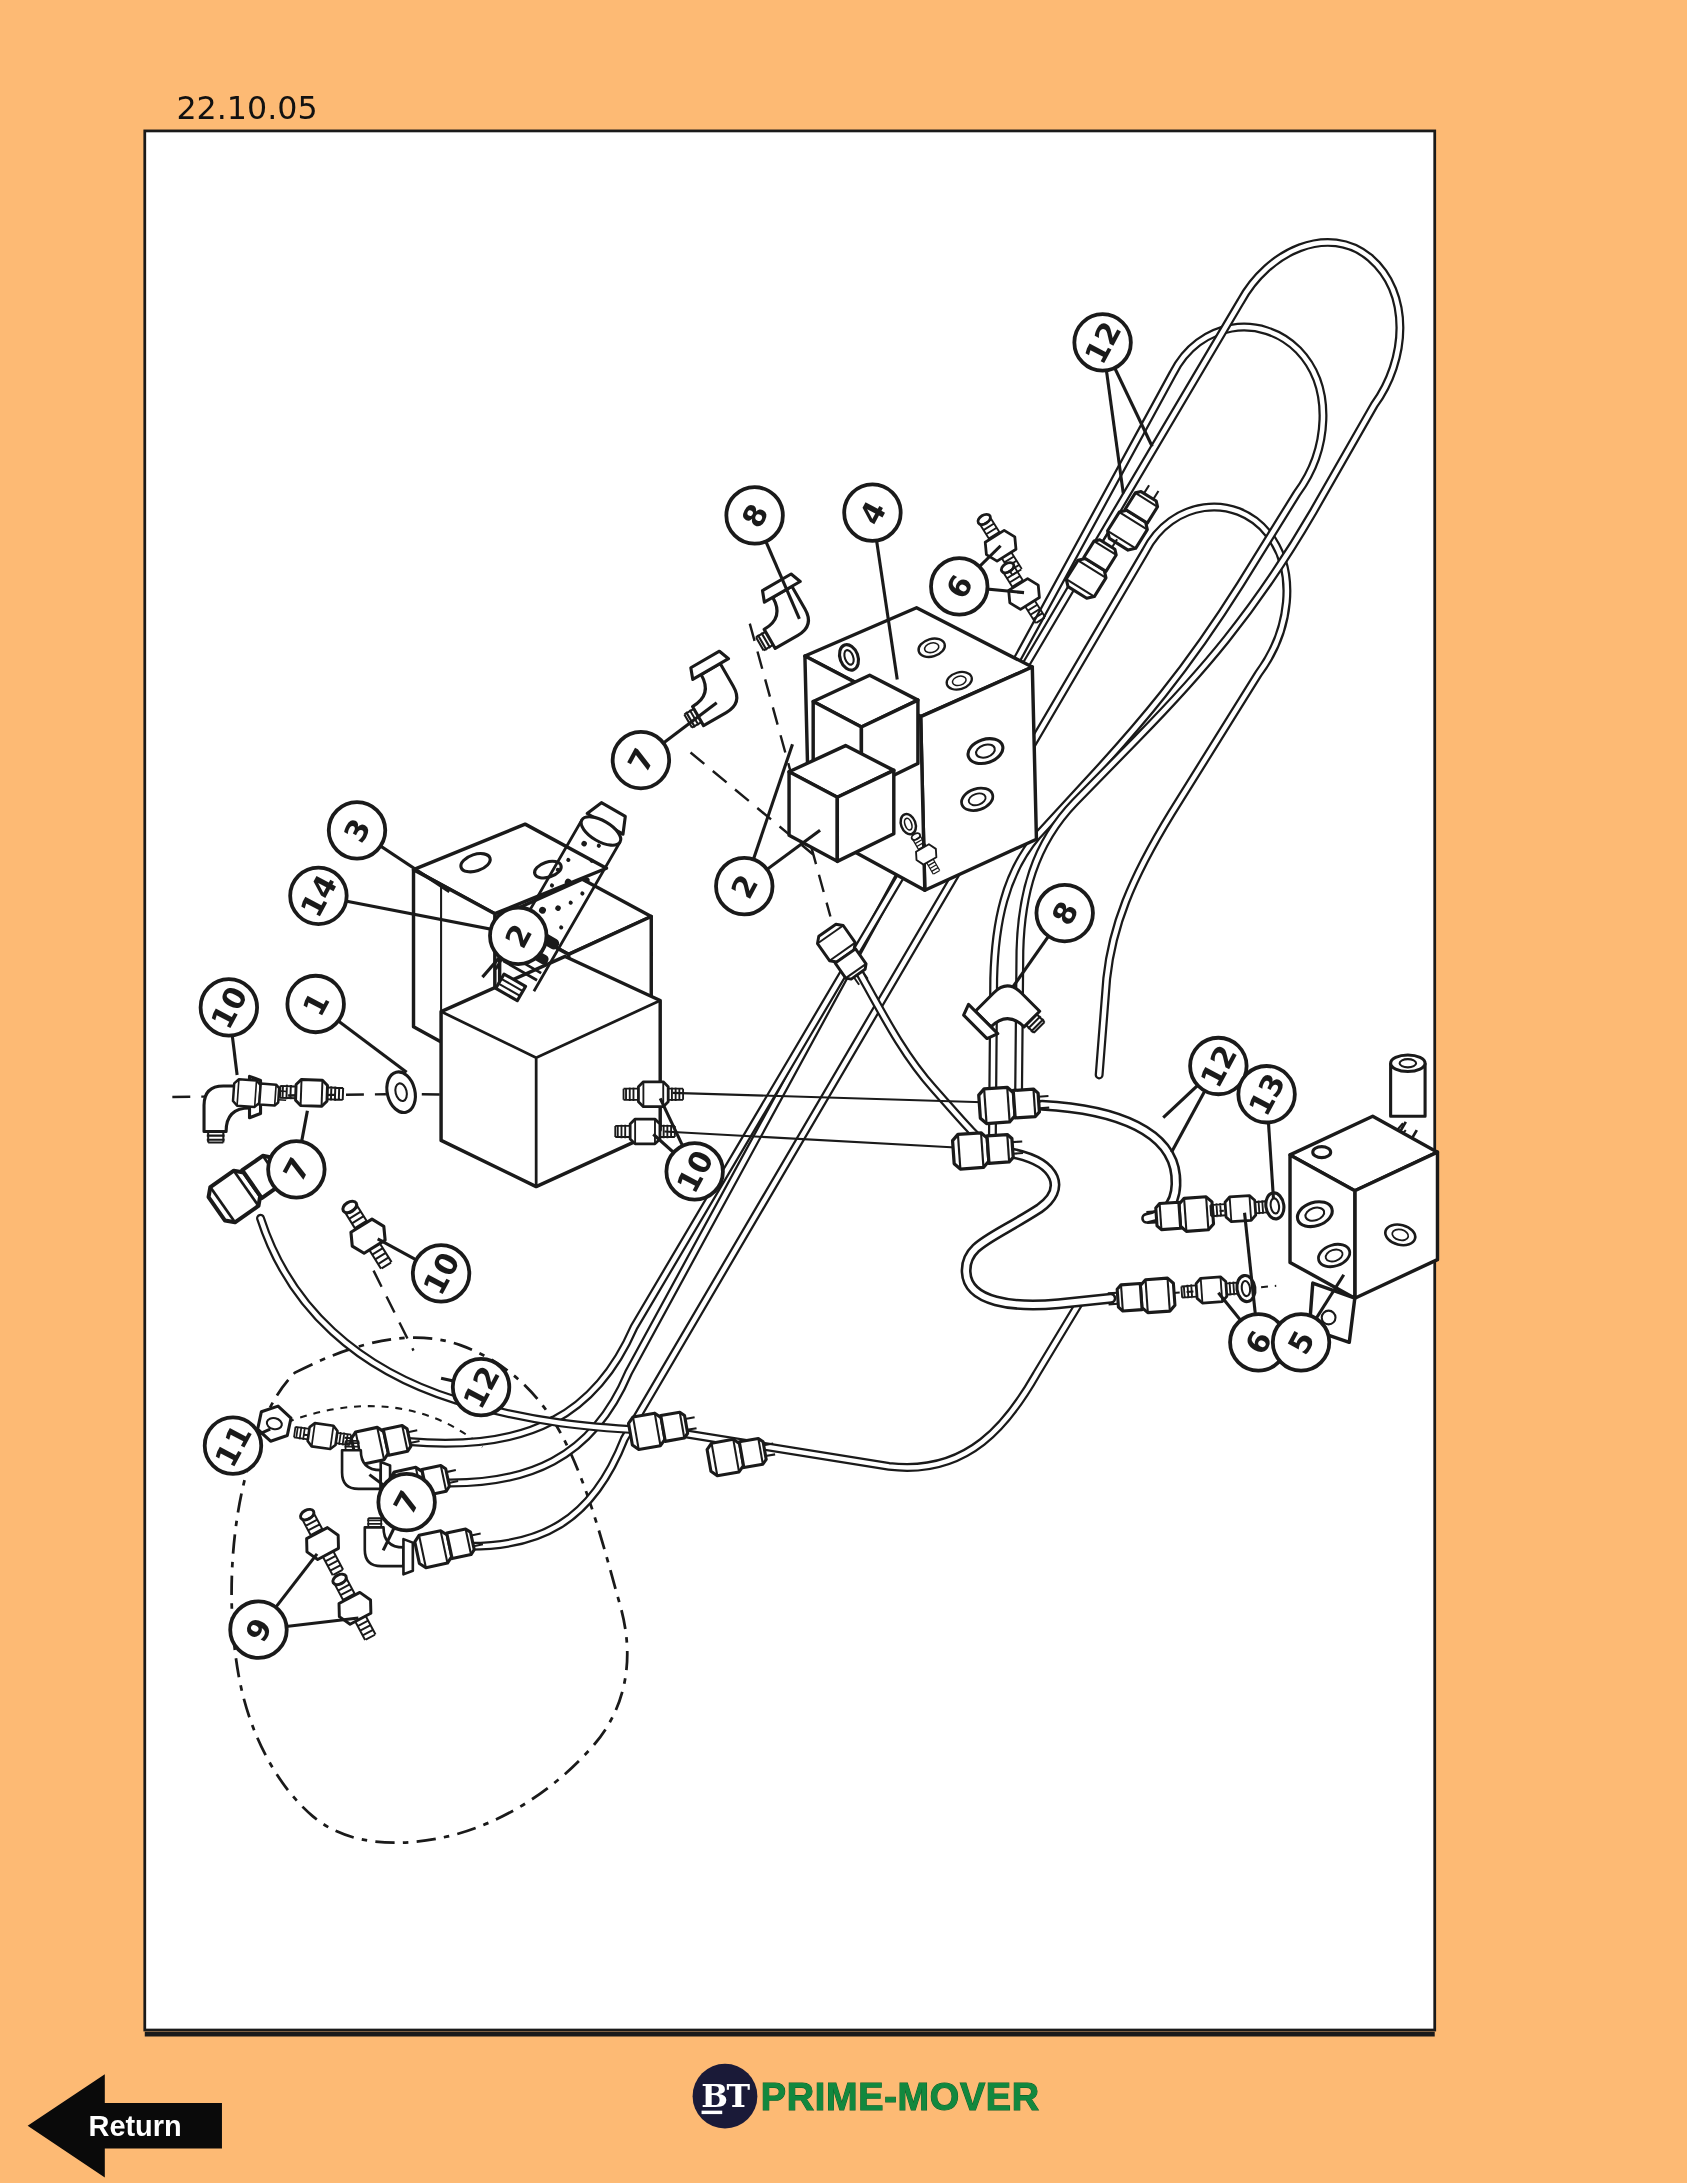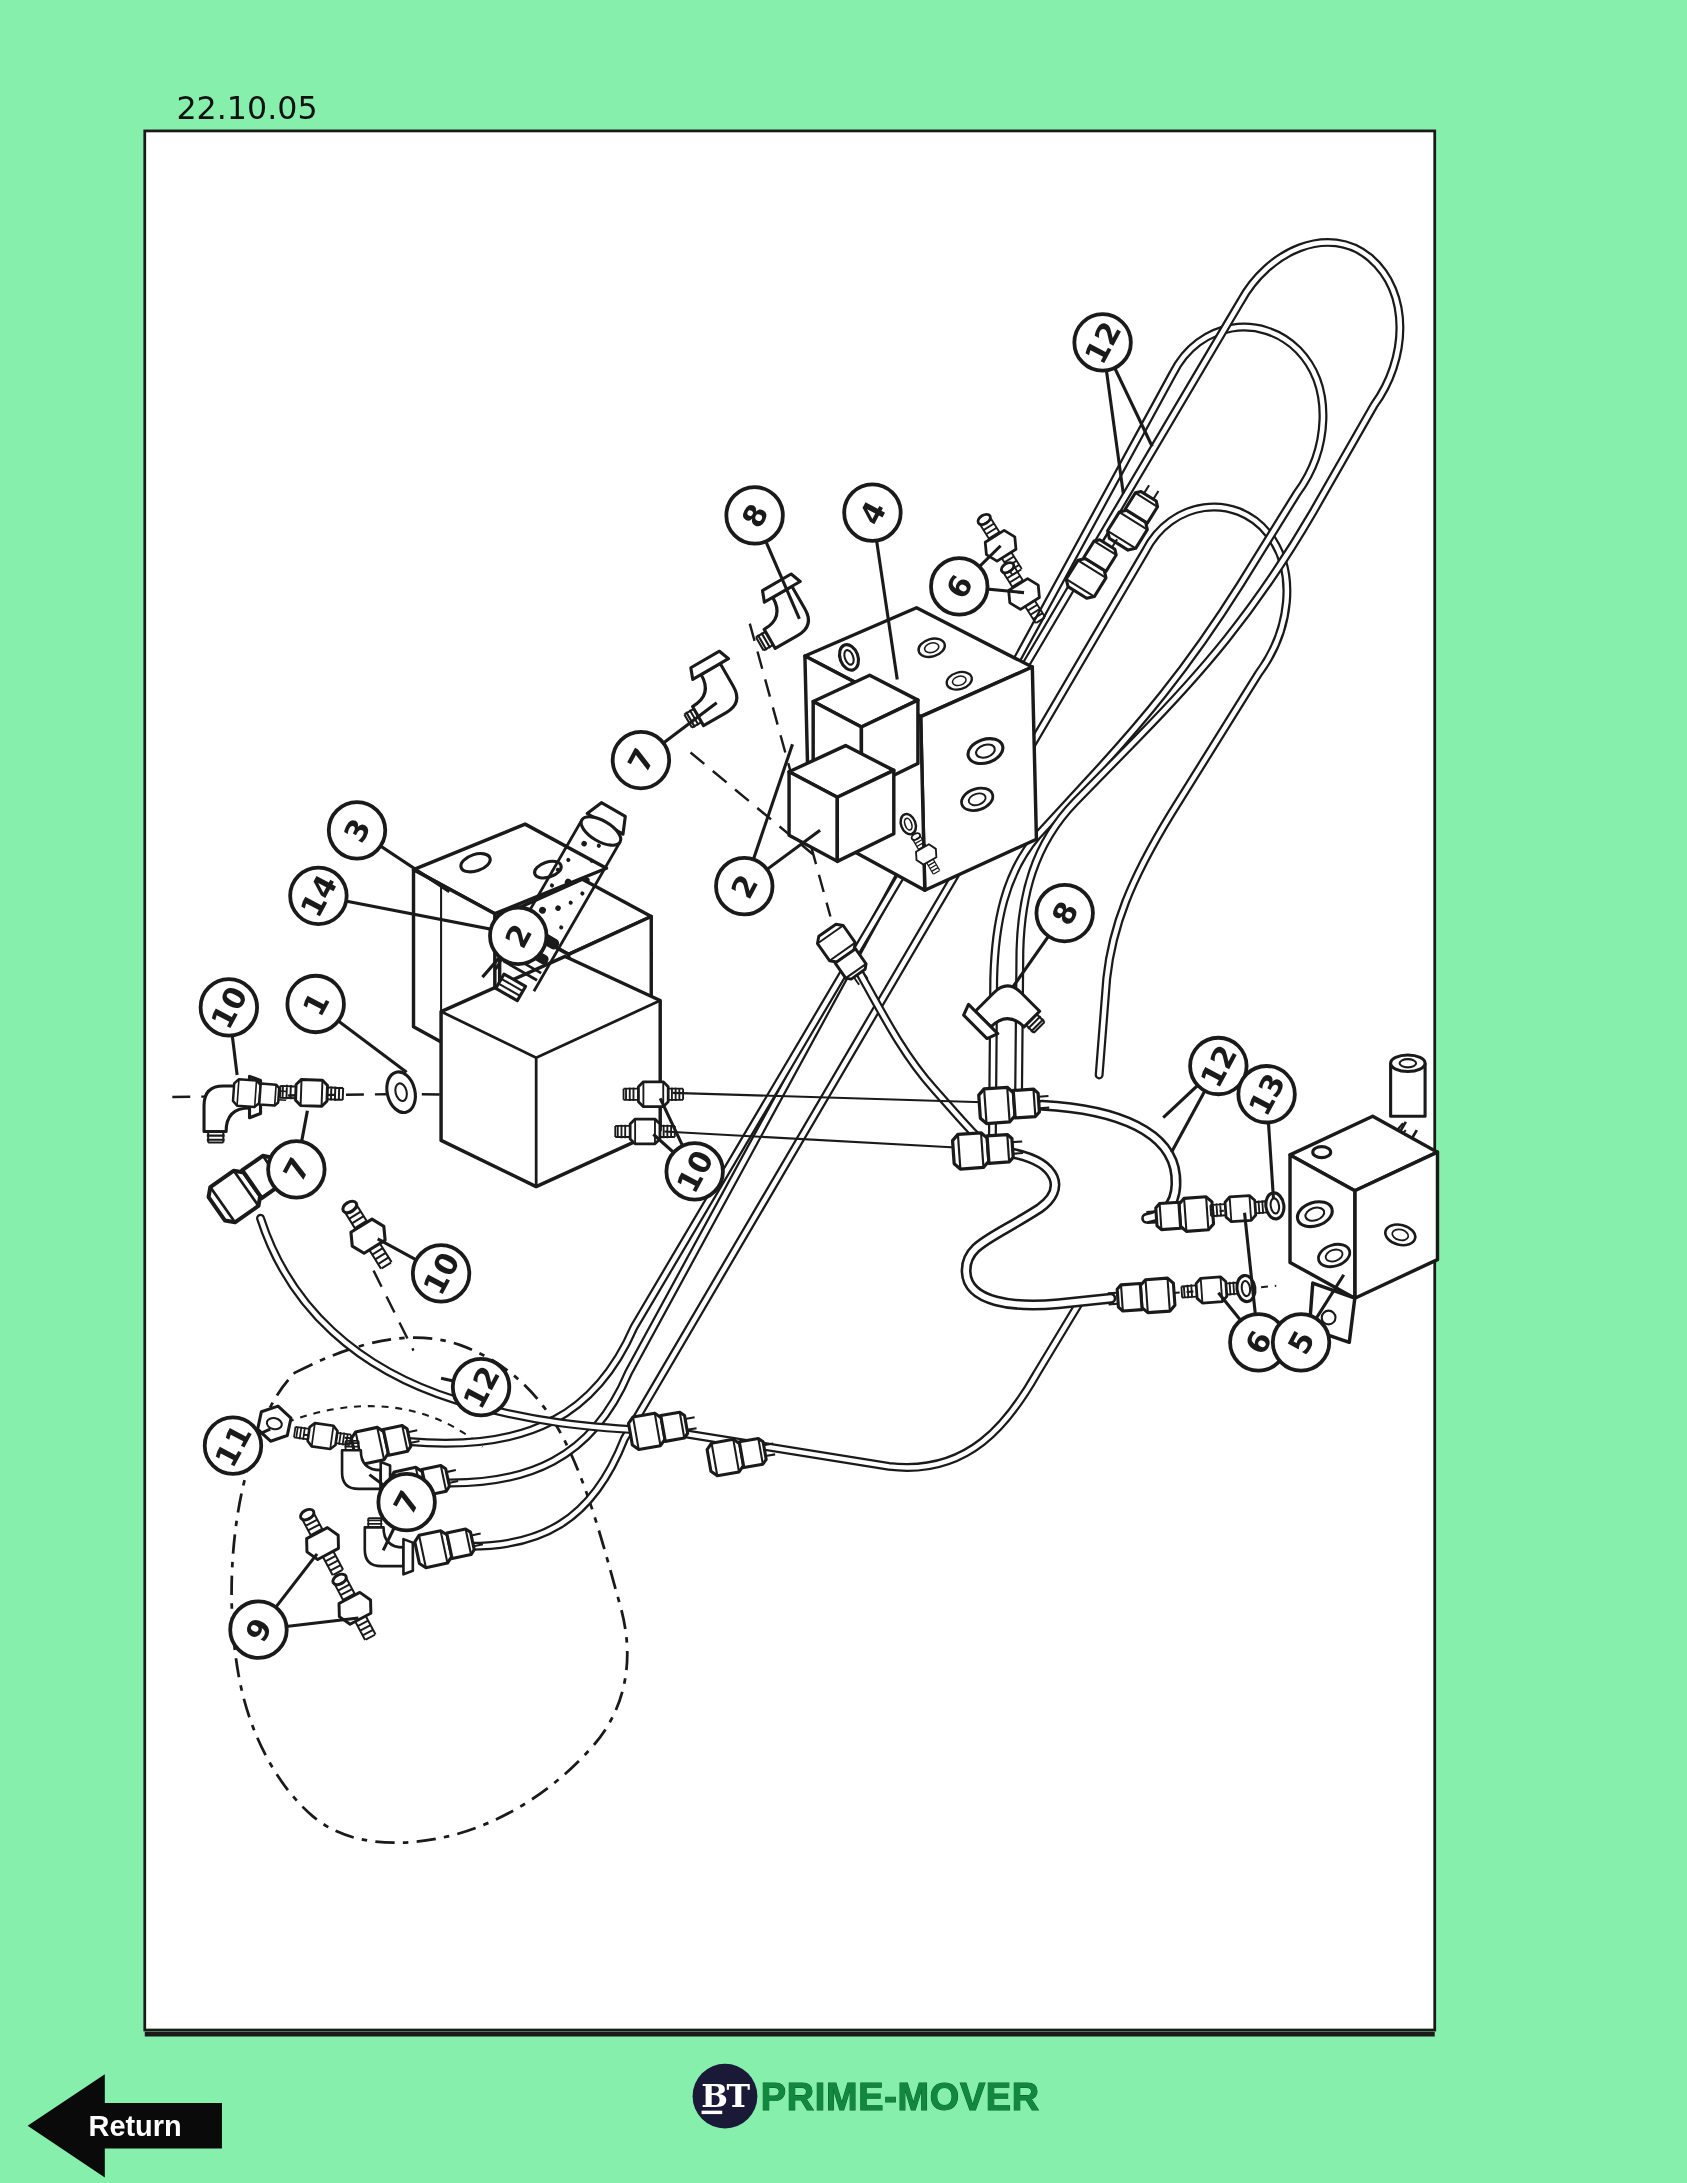--- a/index.html
+++ b/index.html
@@ -1,16 +1,16 @@
 <!DOCTYPE html>
 <html style="font-size:11px"><head>
 <meta charset="utf-8">
 <style>
   html,body{margin:0;padding:0;background:#fff;}
-  .page{position:relative;width:1687px;height:2183px;background:#86efac;overflow:hidden;
+  .page{position:relative;width:1687px;height:2183px;background:#fdba74;overflow:hidden;
         font-family:"DejaVu Sans",sans-serif;text-align:right;}
   svg{position:absolute;left:0;top:0;}
   
   .hdr{font:400 46px "DejaVu Sans",sans-serif;fill:#111;}
   .blk{fill:#ffffff;stroke:#1a1a1a;stroke-width:5;stroke-linejoin:round;}
   .fit{fill:#ffffff;stroke:#1a1a1a;stroke-width:4.5;stroke-linejoin:round;}
   .ln{fill:none;stroke:#1a1a1a;stroke-width:4;}
   .thin{fill:none;stroke:#1a1a1a;stroke-width:3;}
   .dash{fill:none;stroke:#1a1a1a;stroke-width:3.5;stroke-dasharray:26 16;}
   .dashf{fill:none;stroke:#1a1a1a;stroke-width:3;stroke-dasharray:10 10;}

